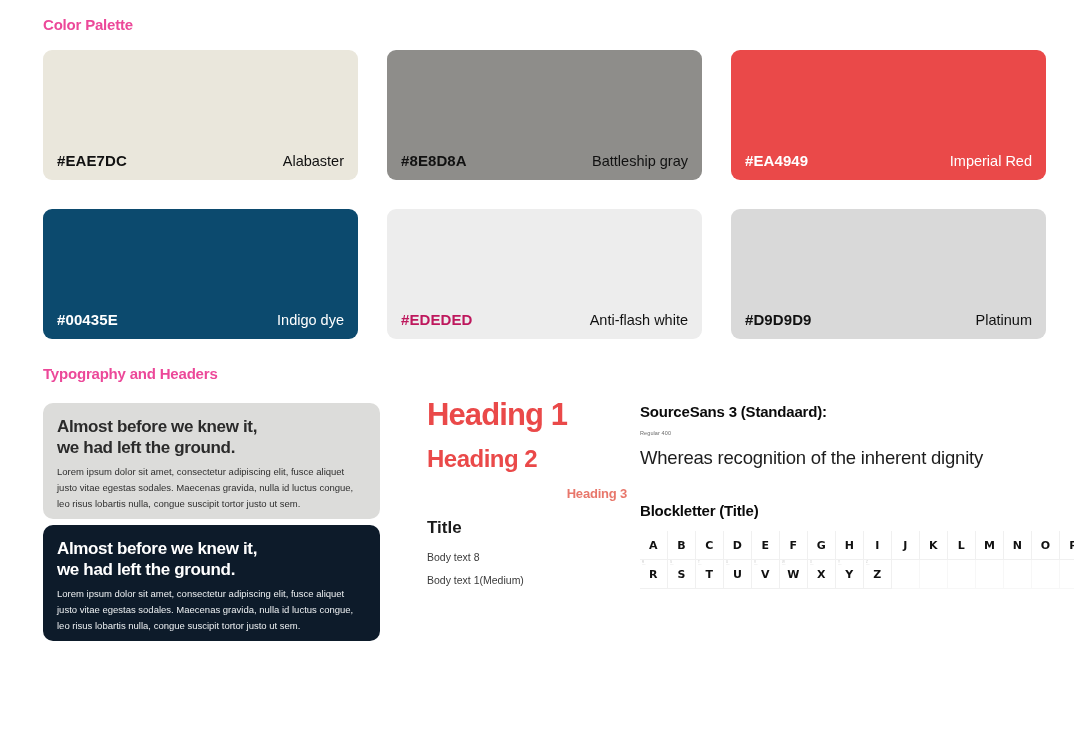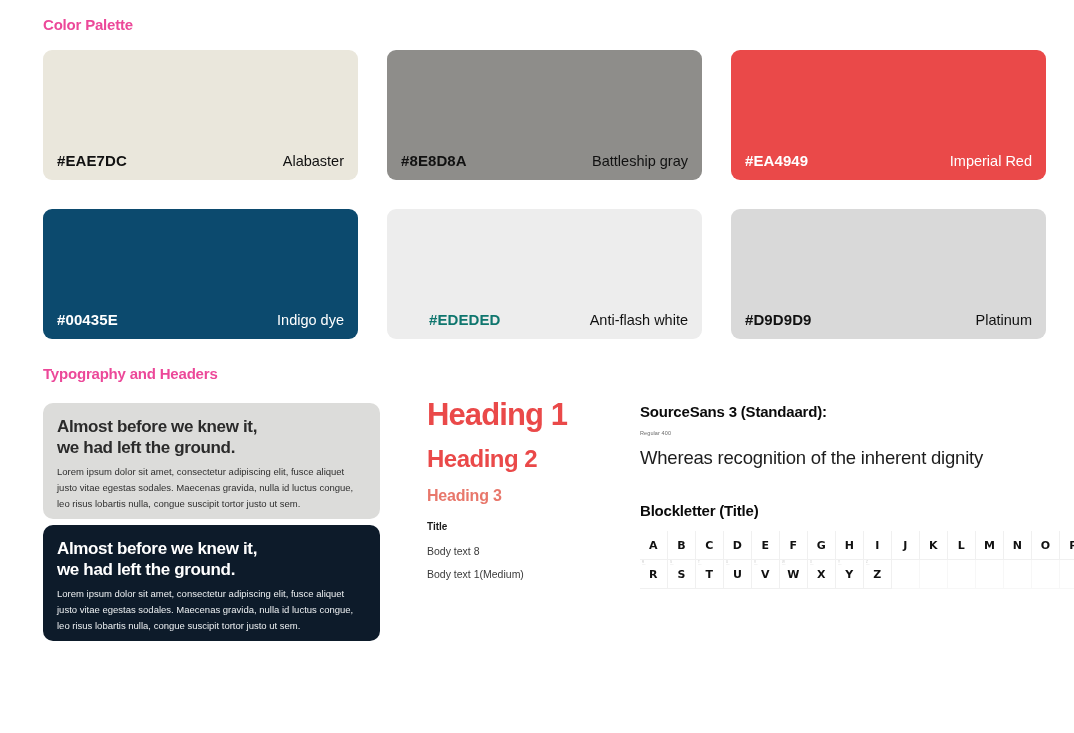--- a/index.html
+++ b/index.html
@@ -114,28 +114,29 @@
     margin-bottom: 14px;
   }
   .h2-sample {
     font-size: 24px;
     font-weight: bold;
     letter-spacing: -0.5px;
     line-height: 1.1;
     margin-bottom: 15px;
   }
   .h3-sample {
-    font-size: 16px;
+    font-size: 13px;
     font-weight: bold;
     letter-spacing: -0.2px;
     line-height: 1.1;
     margin-bottom: 16px;
+    text-align: right;
   }
   .title-sample {
-    font-size: 10px;
+    font-size: 17px;
     font-weight: bold;
     color: #1b1b1b;
     margin-bottom: 13px;
   }
   .body-sample {
     font-size: 10.5px;
     color: #3a3a3a;
     margin-bottom: 11px;
   }
 
@@ -242,21 +243,21 @@
       </div>
     </div>
     <div class="swatch" style="background: #0c4a6e;">
       <div class="swatch-labels">
         <span class="swatch-hex" style="color: rgb(255, 255, 255);">#00435E</span>
         <span class="swatch-name" style="color: rgb(255, 255, 255);">Indigo dye</span>
       </div>
     </div>
     <div class="swatch" style="background: rgb(237, 237, 237);">
       <div class="swatch-labels">
-        <span class="swatch-hex" style="color: #0f766e; margin-left: 28px;">#EDEDED</span>
+        <span class="swatch-hex" style="color: #be185d;">#EDEDED</span>
         <span class="swatch-name" style="color: rgb(17, 17, 17);">Anti-flash white</span>
       </div>
     </div>
     <div class="swatch" style="background: rgb(217, 217, 217);">
       <div class="swatch-labels">
         <span class="swatch-hex" style="color: rgb(17, 17, 17);">#D9D9D9</span>
         <span class="swatch-name" style="color: rgb(17, 17, 17);">Platinum</span>
       </div>
     </div>
   </div>

